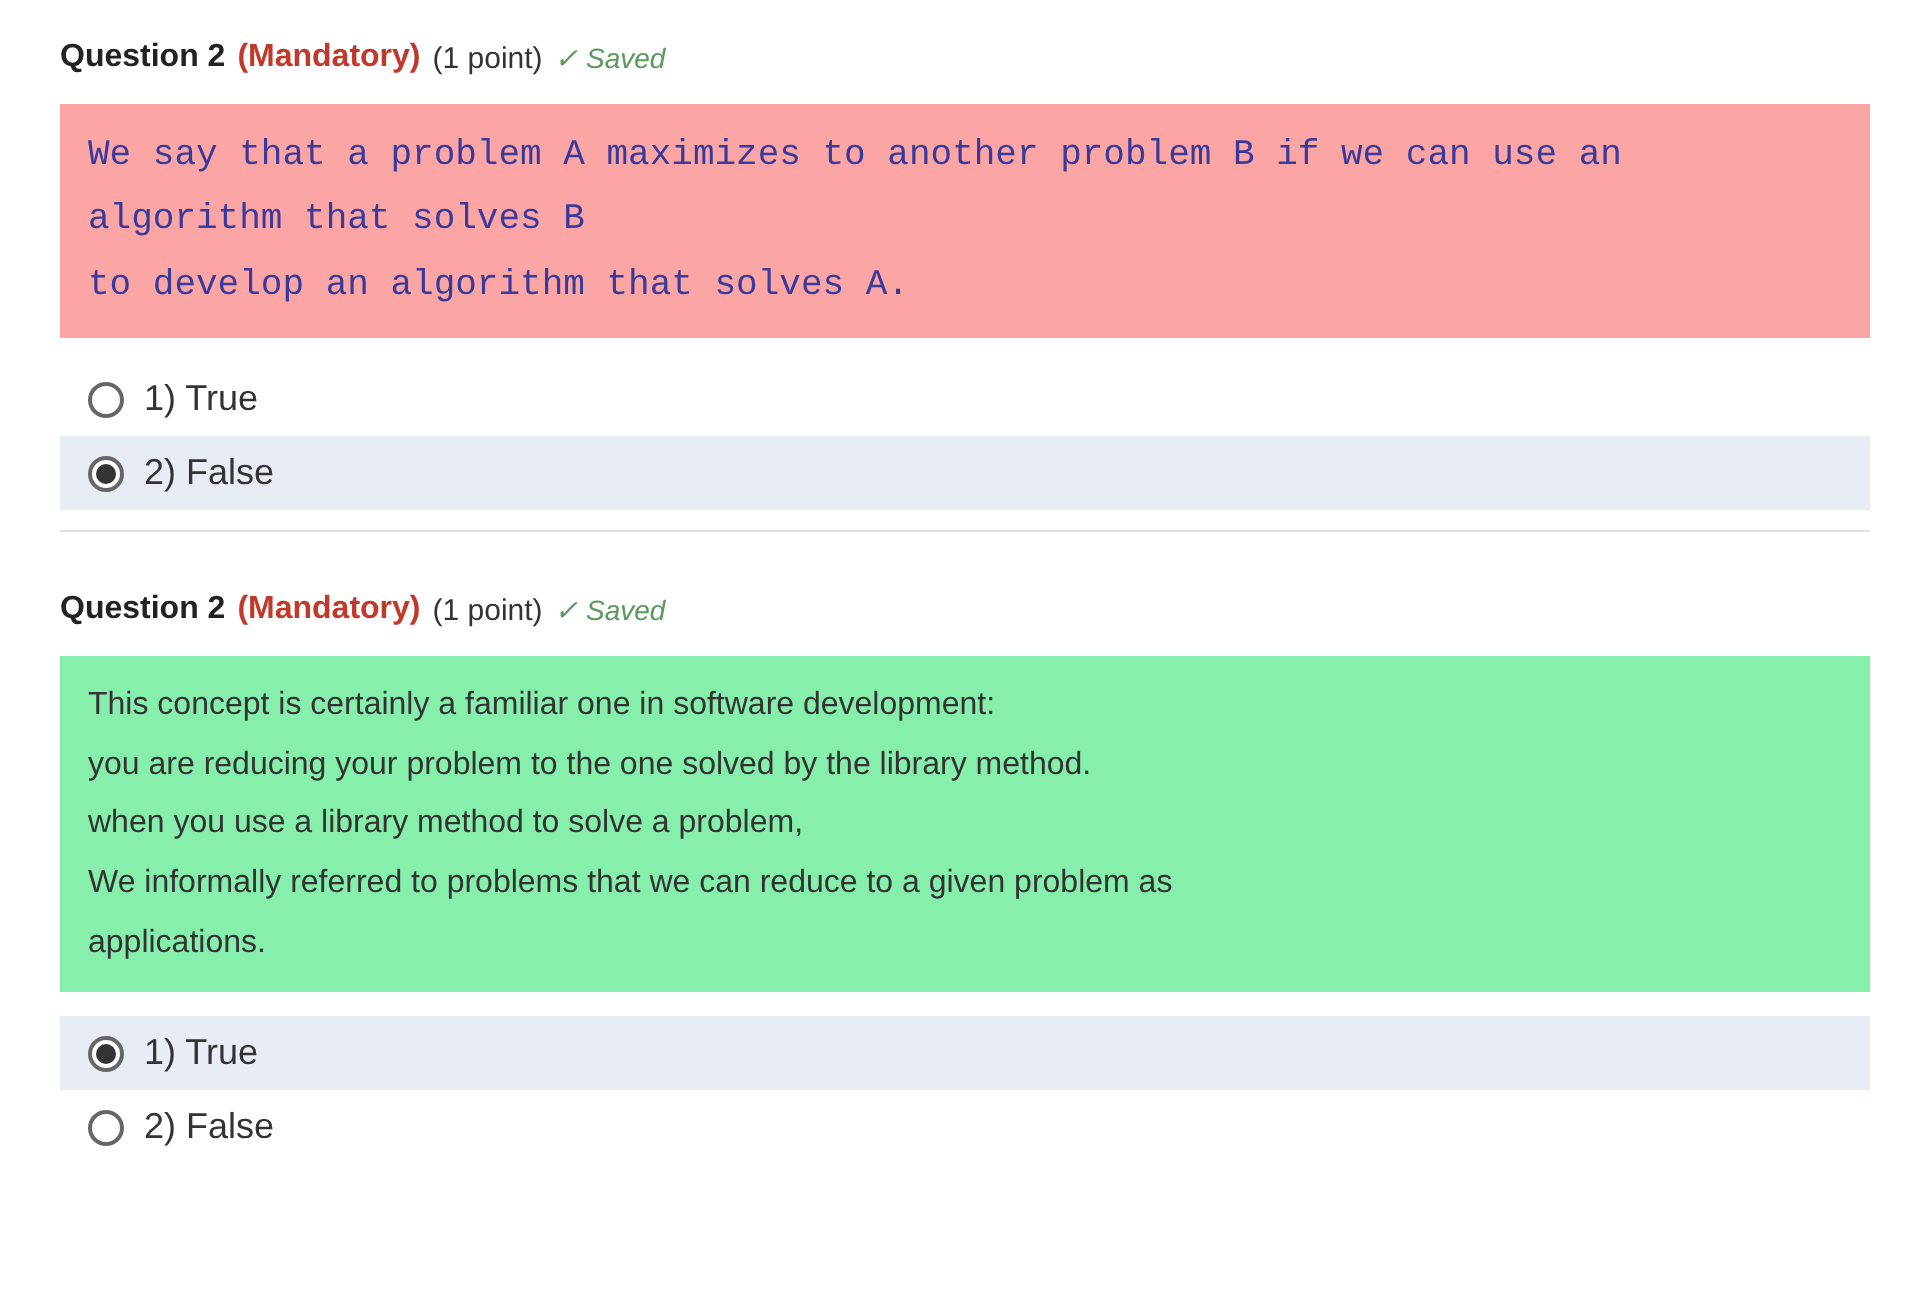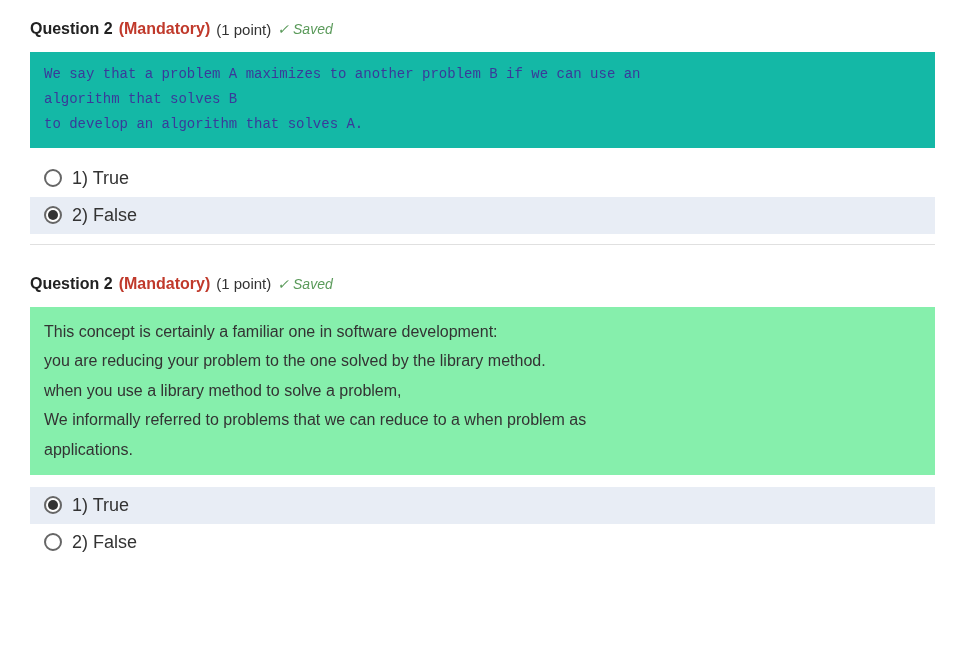--- a/index.html
+++ b/index.html
@@ -51,25 +51,25 @@
     .saved-label {
       color: #5a9a5a;
       font-style: italic;
       font-size: 14px;
       display: flex;
       align-items: center;
       gap: 4px;
     }
 
     .question-body {
-      background: #14b8a6;
+      background: #fca5a5;
       padding: 10px 14px;
       margin-bottom: 12px;
       font-family: 'Courier New', monospace;
-      font-size: 14px;
+      font-size: 18px;
       color: #333;
       line-height: 1.8;
     }
 
     .question-body .code-text {
       color: #3a3a9a;
     }
 
     .question-body-prose {
       background: #86efac;
@@ -166,21 +166,21 @@
         <span class="points-label">(1 point)</span>
         <span class="saved-label">
           <span>✓</span> 
           <em>Saved</em>
         </span>
       </div>
       <div class="question-body-prose">
         <div>This concept is certainly a familiar one in software development:</div>
         <div>you are reducing your problem to the one solved by the library method.</div>
         <div>when you use a library method to solve a problem,</div>
-        <div>We informally referred to problems that we can reduce to a when problem as</div>
+        <div>We informally referred to problems that we can reduce to a given problem as</div>
         <div>applications.</div>
       </div>
       <ul class="options-list">
         <li class="option-item selected">
           <div class="radio-outer">
             <div class="radio-inner"></div>
           </div>
           <span>1) True</span>
         </li>
         <li class="option-item">

